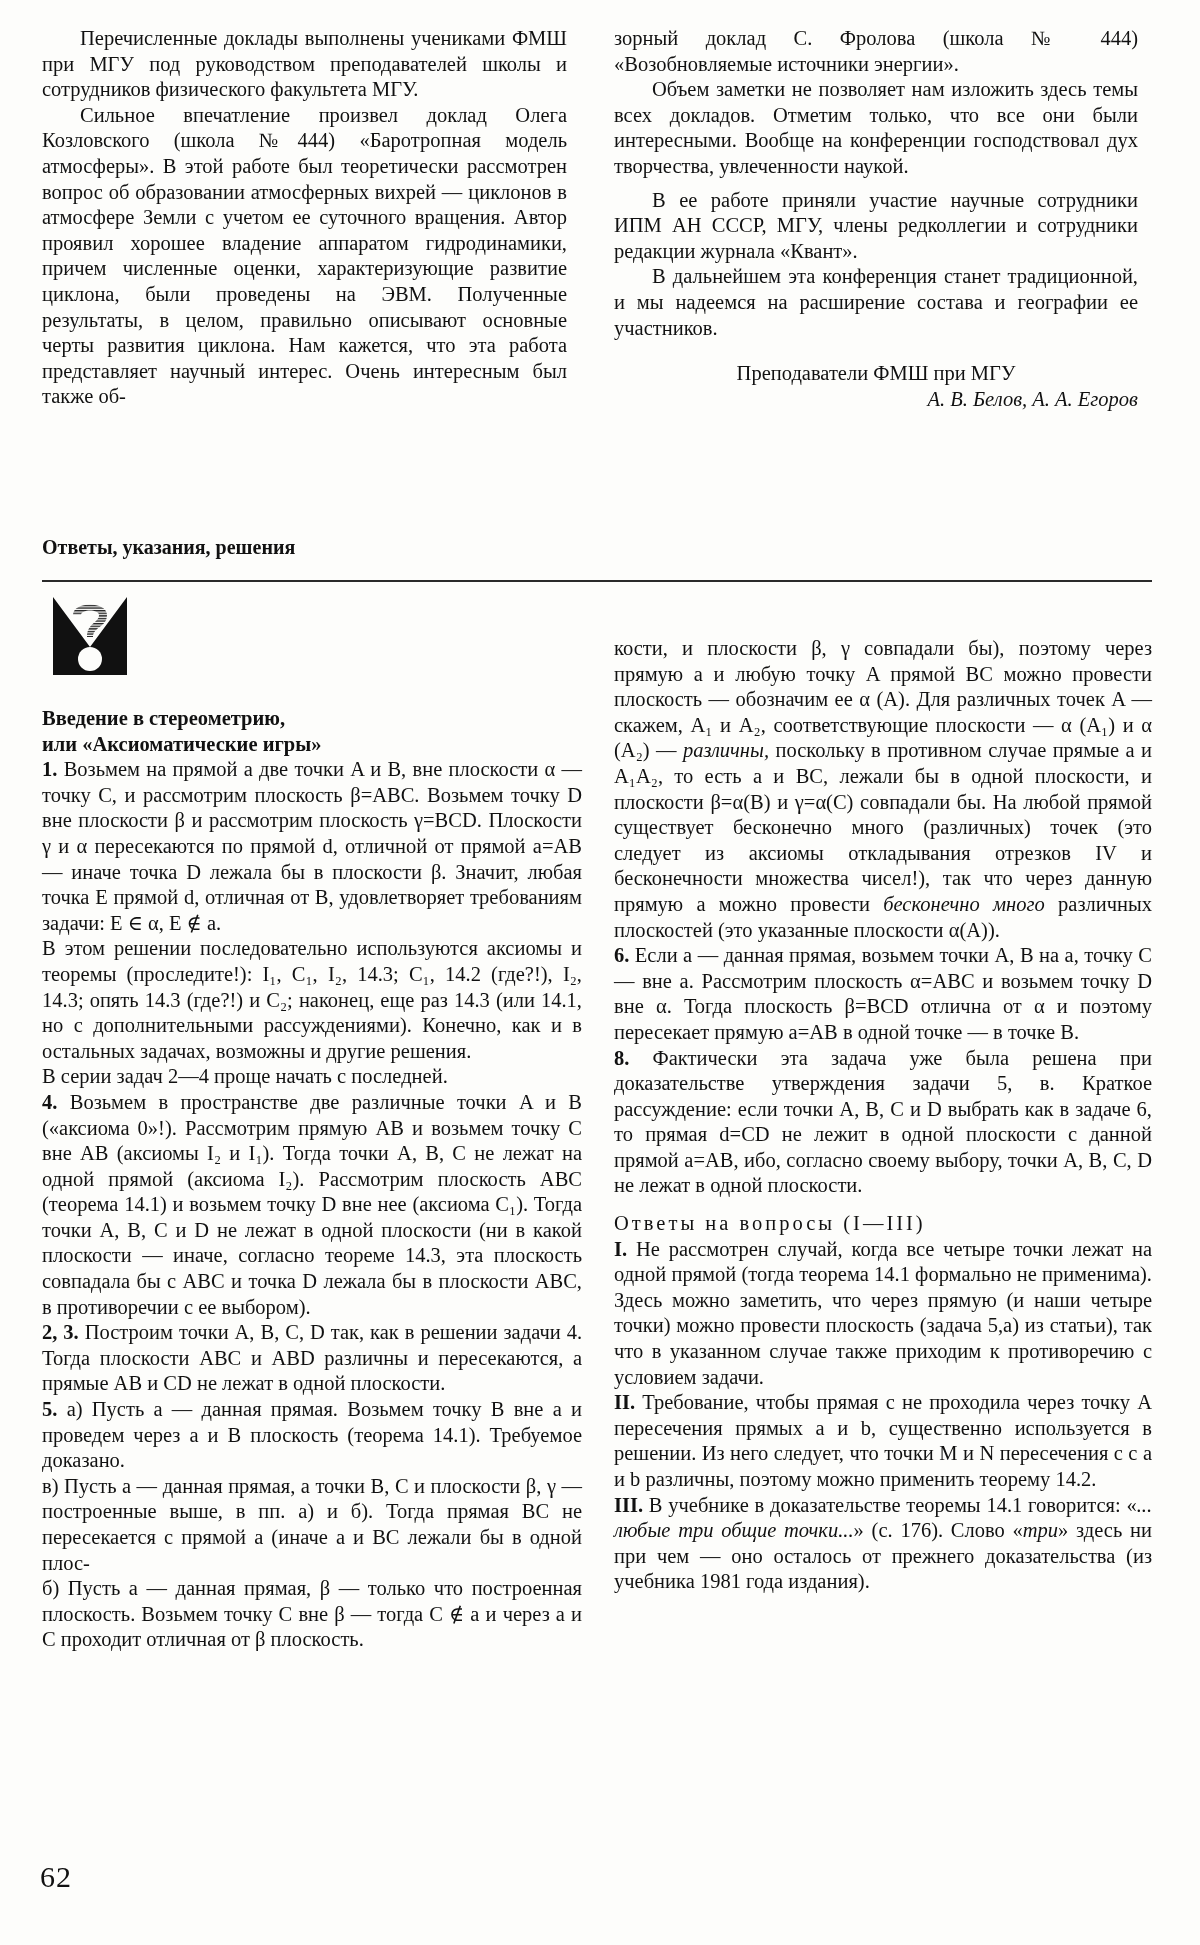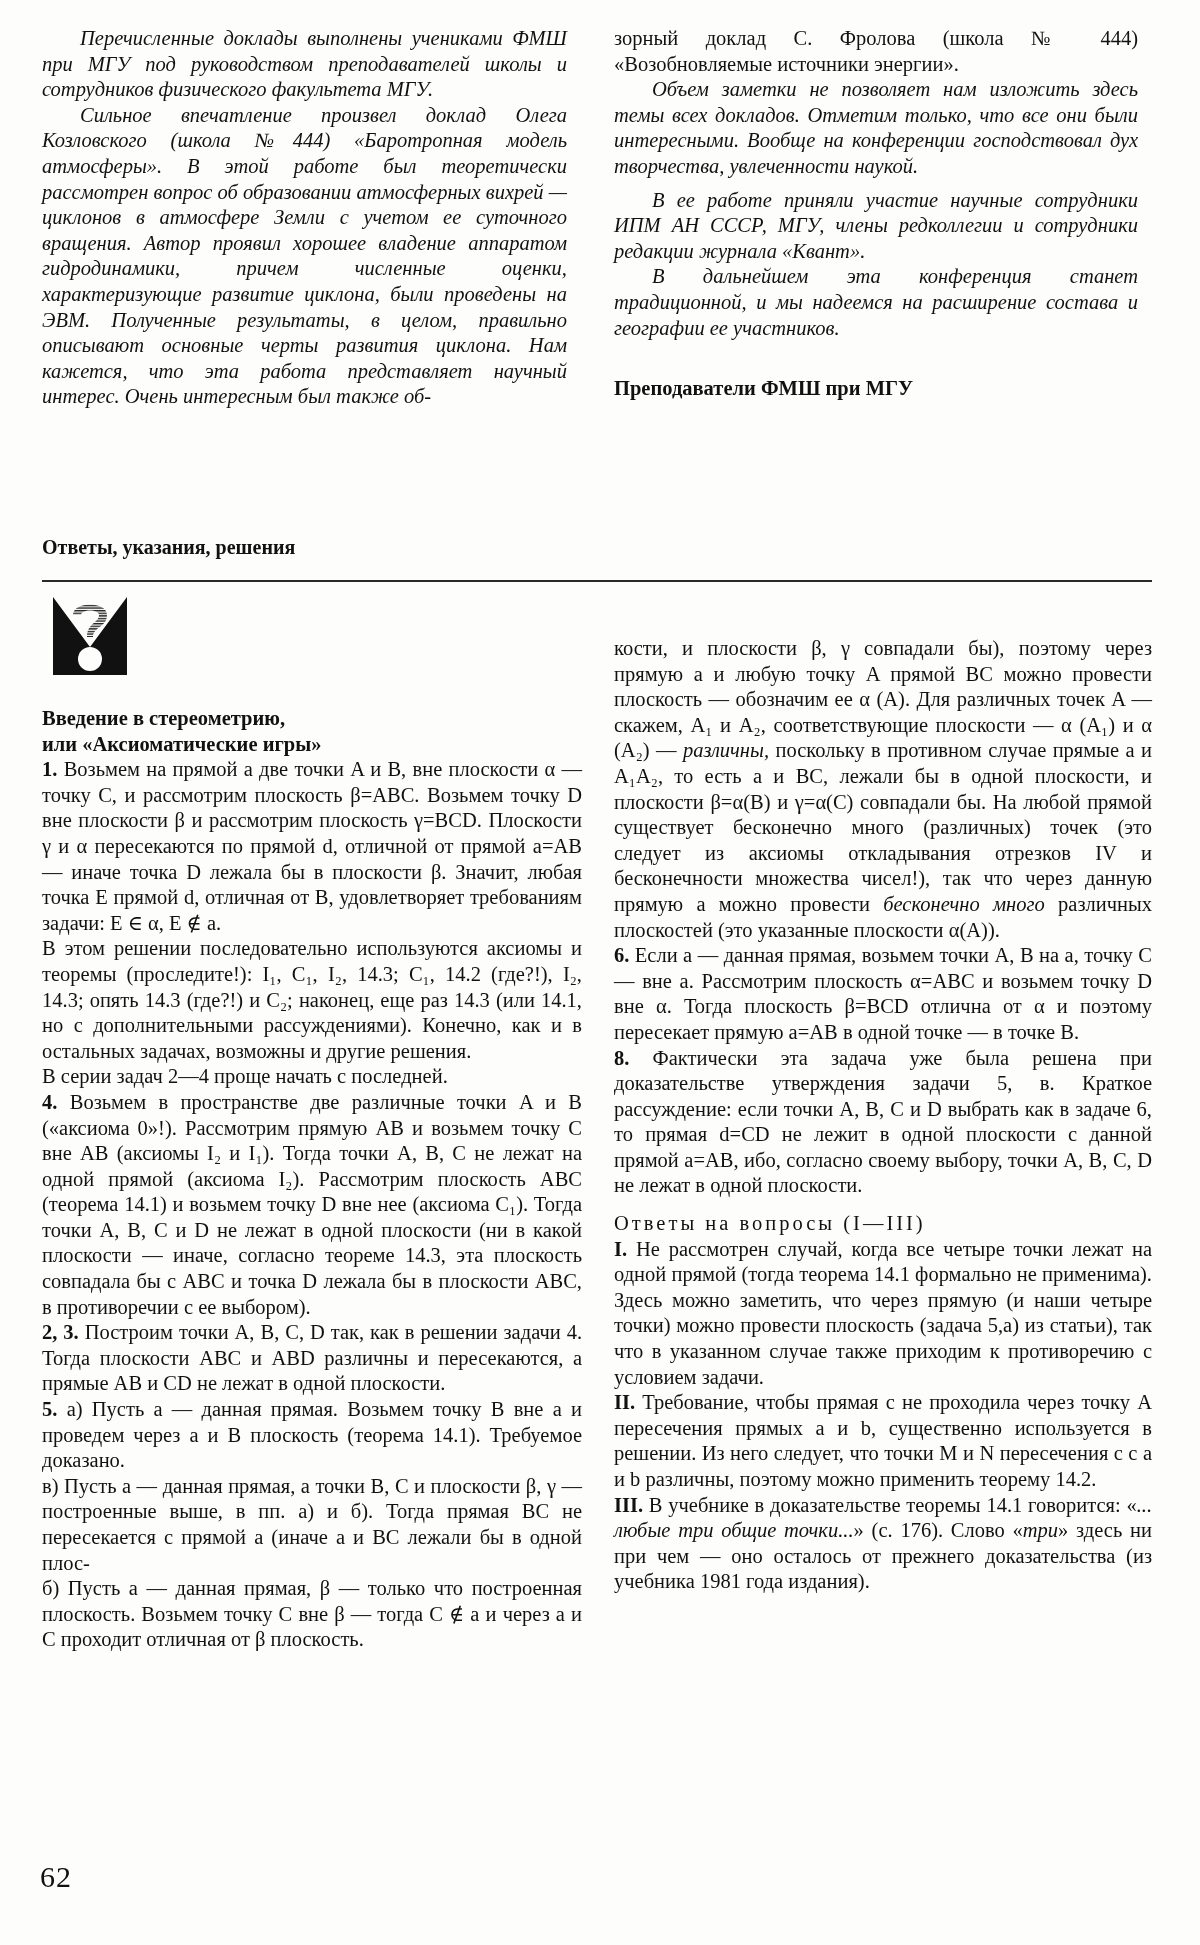--- a/index.html
+++ b/index.html
@@ -3,27 +3,27 @@
 <meta charset="utf-8">
 <style>
   html, body { margin: 0; padding: 0; }
   body {
     width: 1200px; height: 1945px; background: #fdfdfb; color: #111;
     font-family: "Liberation Serif", "DejaVu Serif", serif;
     position: relative; overflow: hidden;
   }
   .col { position: absolute; font-size: 20.5px; line-height: 25.6px; text-align: justify; }
   .col p { margin: 0; }
-  .ind { text-indent: 38px; font-style: italic; }
+  .ind { text-indent: 38px; }
   .b { font-weight: bold; }
   .i { font-style: italic; }
   .sp { letter-spacing: 3px; }
   #top-left { left: 42px; top: 26px; width: 525px; }
   #top-right { left: 614px; top: 26px; width: 524px; }
-  #top-right .sign { text-align: left; margin-top: 35px; font-weight: bold; }
+  #top-right .sign { text-align: center; margin-top: 20px; }
   #section-label { position: absolute; left: 42px; top: 536px; font-size: 20px; font-weight: bold; text-align: right; }
   #divider { position: absolute; left: 42px; top: 580px; width: 1110px; height: 2px; background: #2a2a2a; }
   #logo { position: absolute; left: 53px; top: 597px; width: 74px; height: 78px; }
   #bot-left { left: 42px; top: 706px; width: 540px; }
   #bot-right { left: 614px; top: 636px; width: 538px; }
   .gap { height: 12px; }
   #page-num { position: absolute; left: 40px; top: 1860px; font-size: 30px; font-weight: normal; letter-spacing: 1px; }
 </style>
 </head>
 <body>
@@ -32,20 +32,21 @@
   <p class="ind">Перечисленные доклады выполнены учениками ФМШ при МГУ под руководством преподавателей школы и сотрудников физического факультета МГУ.</p>
   <p class="ind">Сильное впечатление произвел доклад Олега Козловского (школа №444) «Баротропная модель атмосферы». В этой работе был теоретически рассмотрен вопрос об образовании атмосферных вихрей — циклонов в атмосфере Земли с учетом ее суточного вращения. Автор проявил хорошее владение аппаратом гидродинамики, причем численные оценки, характеризующие развитие циклона, были проведены на ЭВМ. Полученные результаты, в целом, правильно описывают основные черты развития циклона. Нам кажется, что эта работа представляет научный интерес. Очень интересным был также об-</p>
 </div>
 
 <div class="col" id="top-right">
   <p>зорный доклад С. Фролова (школа № 444) «Возобновляемые источники энергии».</p>
   <p class="ind">Объем заметки не позволяет нам изложить здесь темы всех докладов. Отметим только, что все они были интересными. Вообще на конференции господствовал дух творчества, увлеченности наукой.</p>
   <p class="ind" style="margin-top:8px">В ее работе приняли участие научные сотрудники ИПМ АН СССР, МГУ, члены редколлегии и сотрудники редакции журнала «Квант».</p>
   <p class="ind">В дальнейшем эта конференция станет традиционной, и мы надеемся на расширение состава и географии ее участников.</p>
   <p class="sign">Преподаватели ФМШ при МГУ</p>
+  <p class="i" style="text-align:right">А. В. Белов, А. А. Егоров</p>
 </div>
 
 <div id="section-label">Ответы, указания, решения</div>
 <div id="divider"></div>
 
 <svg id="logo" viewBox="0 0 74 78">
   <defs>
     <pattern id="hatch" width="4" height="2.6" patternUnits="userSpaceOnUse">
       <rect width="4" height="1.4" fill="#222"></rect>
     </pattern>

